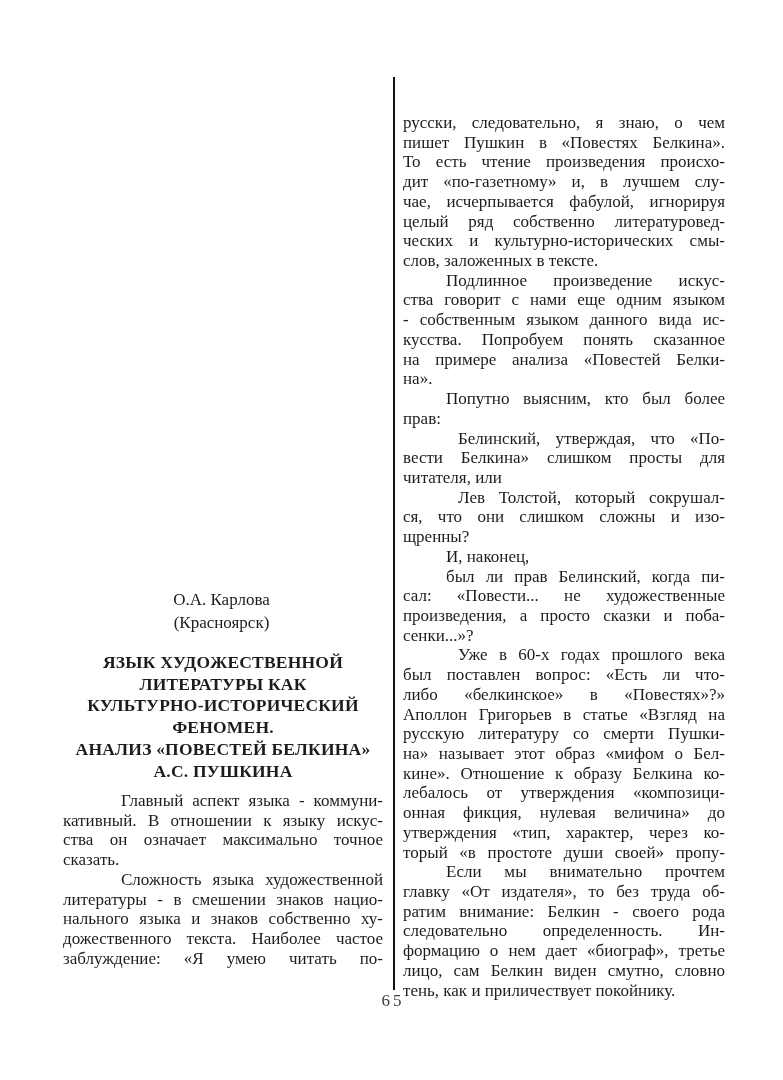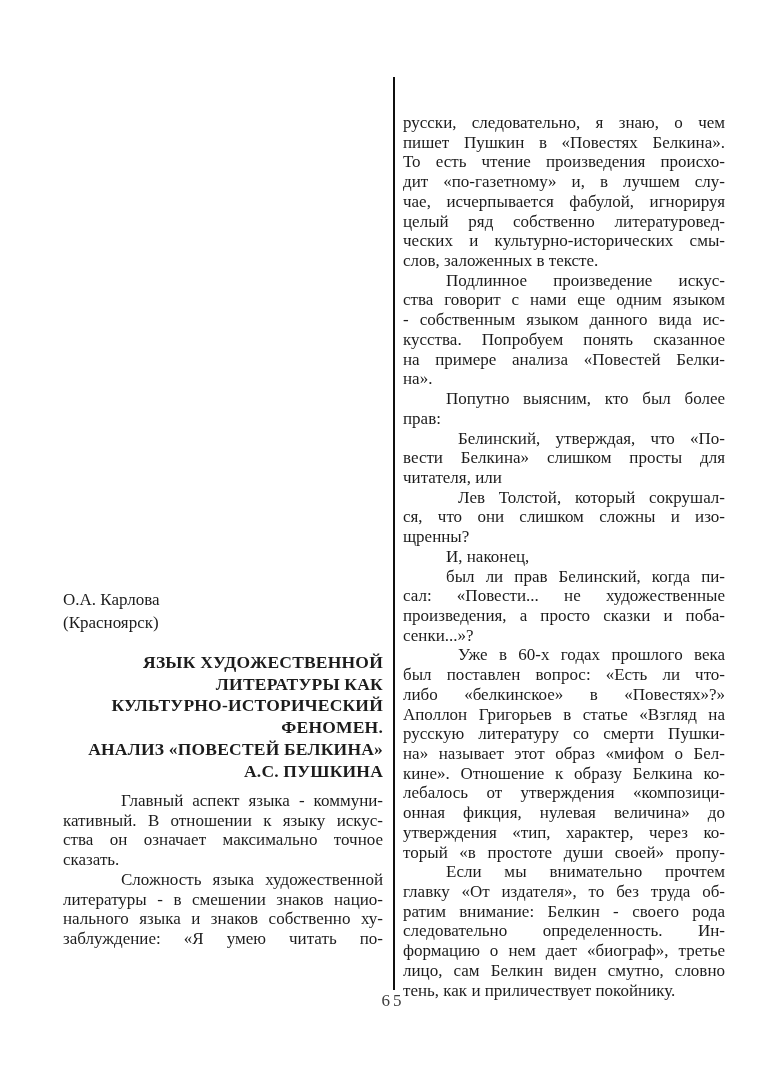--- a/index.html
+++ b/index.html
@@ -11,25 +11,25 @@
   }
   .page{position:relative;width:783px;height:1080px;background:#ffffff;overflow:hidden;}
 
   
   .left-col{position:absolute;left:63px;top:0;width:320px;}
   .right-col{position:absolute;left:403px;top:81px;width:322px;margin-top:32px;}
 
   .divider{position:absolute;left:393px;top:77px;width:2px;height:913px;background:#0f0f0f;}
 
   
-  .author{position:absolute;top:589px;left:0;width:100%;text-align:left;
+  .author{position:absolute;top:589px;left:0;width:100%;text-align:center;
           font-size:17px;line-height:22.5px;padding-right:3px;box-sizing:border-box;}
 
   
-  .title{position:absolute;top:652px;left:0;width:100%;text-align:right;
+  .title{position:absolute;top:652px;left:0;width:100%;text-align:center;
          font-weight:bold;font-size:17.5px;line-height:21.7px;letter-spacing:.2px;}
 
   
   .body-text{position:absolute;top:791px;left:0;width:100%;}
   .right-col .para,.body-text .para{margin:0;}
   .line{
     height:19.72px;font-size:17px;line-height:19.72px;white-space:nowrap;
     text-align:justify;text-align-last:justify;-moz-text-align-last:justify;
     overflow:visible;
   }
@@ -63,20 +63,21 @@
         <div class="para">
           <div class="line ind3">Главный аспект языка - коммуни-</div>
           <div class="line">кативный. В отношении к языку искус-</div>
           <div class="line">ства он означает максимально точное</div>
           <div class="line endline">сказать.</div>
         </div>
         <div class="para">
           <div class="line ind3">Сложность языка художественной</div>
           <div class="line">литературы - в смешении знаков нацио-</div>
           <div class="line">нального языка и знаков собственно ху-</div>
+          <div class="line">дожественного текста. Наиболее частое</div>
           <div class="line">заблуждение: «Я умею читать по-</div>
         </div>
       </div>
   </div>
 
   <div class="divider"></div>
 
   <div class="right-col" id="right-body">
       <div class="para">
         <div class="line">русски, следовательно, я знаю, о чем</div>

